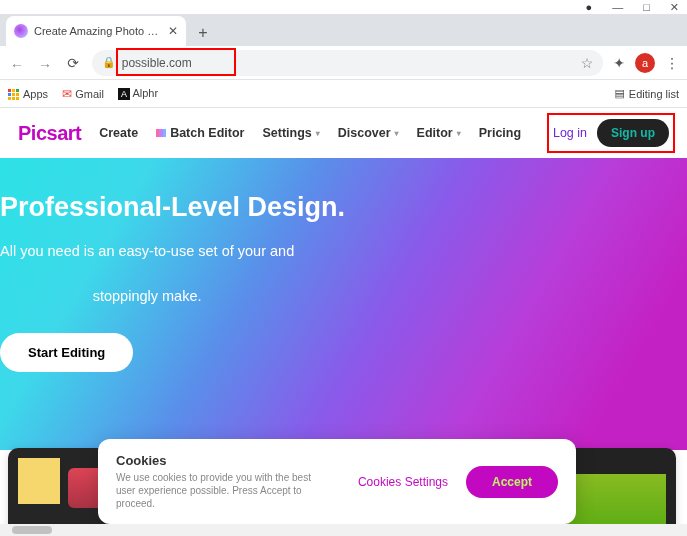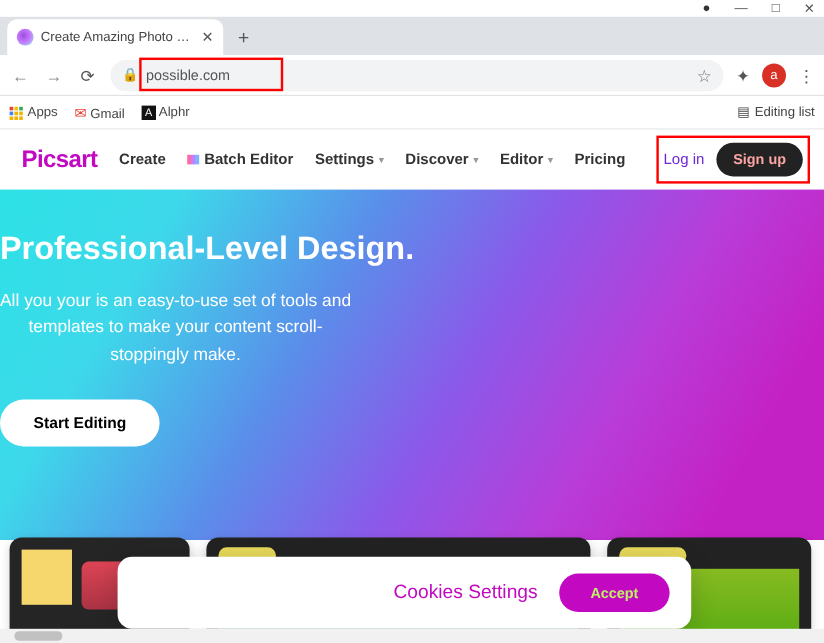--- a/index.html
+++ b/index.html
@@ -33,21 +33,21 @@
 
 
 .site-header { height: 50px; background: #fff; display: flex; align-items: center; padding: 0 18px; gap: 18px; font-size: 12.5px; color: #333; text-align: center; }
 .logo { font-size: 20px; font-weight: 700; color: #c209c1; letter-spacing: -0.5px; }
 .nav-item { display: flex; align-items: center; gap: 4px; font-weight: bold; }
 .nav-chev { font-size: 8px; color: #999; }
 .batch-icon { display: inline-block; width: 10px; height: 8px; background: linear-gradient(to right, #ff6b9d 33%, #c77dff 33% 66%, #80b3ff 66%); }
 .auth { margin-left: auto; display: flex; align-items: center; gap: 10px; position: relative; }
 .auth-highlight { position: absolute; left: -6px; top: -6px; right: -6px; bottom: -6px; border: 2px solid #ff0000; pointer-events: none; }
 .login { font-size: 12.5px; color: #6d28d9; }
-.signup { background: #222; color: #fca5a5; border-radius: 16px; padding: 7px 14px; font-size: 12px; font-weight: 600; }
+.signup { background: #222; color: #14b8a6; border-radius: 16px; padding: 7px 14px; font-size: 12px; font-weight: 600; }
 
 
 .hero { height: 292px; background: linear-gradient(120deg, #2de2e6 0%, #3dd8ea 18%, #5a8eea 38%, #8a5aea 55%, #b83dd9 72%, #c421c4 88%); display: flex; flex-direction: column; align-items: flex-start; padding-top: 34px; color: #fff; text-align: center; }
 .hero h1 { font-size: 27px; font-weight: 700; line-height: 1.18; }
 .hero p { font-size: 14.5px; margin-top: 16px; line-height: 1.55; font-weight: 400; }
 .cta { background: #fff; color: #000000; font-weight: 600; font-size: 13px; border-radius: 22px; padding: 12px 28px; margin-top: 26px; }
 
 
 .cards { position: absolute; left: 0; right: 0; top: 448px; height: 90px; display: flex; gap: 14px; padding: 0 8px; }
 .card { flex: 0 0 auto; border-radius: 10px; overflow: hidden; box-shadow: 0 2px 8px rgba(0,0,0,0.15); }
@@ -58,21 +58,21 @@
 .card.c2::before { content:""; position:absolute; left:10px; top:8px; width:48px; height:14px; background:#e8d95a; border-radius:8px; }
 .card.c2 .img { position:absolute; left:10px; right:10px; top:26px; bottom:0; background: linear-gradient(#6a7,#486); }
 .card.c3 { width: 170px; background: #222; position: relative; }
 .card.c3::before { content:""; position:absolute; left:10px; top:8px; width:56px; height:14px; background:#e8d95a; border-radius:8px; }
 .card.c3 .img { position:absolute; left:10px; right:10px; top:26px; bottom:0; background: linear-gradient(#8b2,#5a1); }
 
 
 .cookies { position: absolute; left: 98px; bottom: 12px; width: 478px; background: #fff; border-radius: 12px; box-shadow: 0 4px 20px rgba(0,0,0,0.18); padding: 14px 18px; display: flex; align-items: center; gap: 18px; }
 .cookies-text h4 { font-size: 13px; color: #333; margin-bottom: 3px; }
 .cookies-text p { font-size: 10px; color: #888; line-height: 1.3; max-width: 200px; }
-.cookies-settings { color: #c209c1; font-size: 16px; margin-left: auto; }
+.cookies-settings { color: #c209c1; font-size: 12px; margin-left: auto; }
 .cookies-accept { background: #c209c1; color: #bef264; font-size: 12px; font-weight: 600; border-radius: 18px; padding: 9px 26px; }
 
 .scrollbar-h { position: absolute; left: 0; right: 0; bottom: 0; height: 12px; background: #f1f1f1; }
 .scrollbar-h::before { content:""; position:absolute; left:12px; width:40px; top:2px; bottom:2px; background:#c1c1c1; border-radius:4px; }
 </style>
 </head>
 <body>
 
 <div class="titlebar">
   <span style="color:#333;">●</span>
@@ -153,35 +153,39 @@
     <span class="login">Log in</span>
     <span class="signup">Sign up</span>
   </div>
 </div>
 
 <div class="hero">
   <h1>
     <span>Professional-Level Design.</span><br>
   </h1>
   <p>
-    <span>All you your is an easy-to-use set of tools and</span><br>
-    <span>templates to make your content scroll-</span><br>
+    <span>All you need is an easy-to-use set of your and</span><br>
+    <br>
     <span>stoppingly make.</span>
   </p>
   <div class="cta">Start Editing</div>
 </div>
 
 <div class="cards">
   <div class="card c1"></div>
   <div class="card c2">
       <div class="img"></div>
     </div>
   <div class="card c3">
       <div class="img"></div>
     </div>
 </div>
 
 <div class="cookies">
+  <div class="cookies-text">
+    <h4>Cookies</h4>
+    <p>We use cookies to provide you with the best user experience possible. Press Accept to proceed.</p>
+  </div>
   <span class="cookies-settings">Cookies Settings</span>
   <span class="cookies-accept">Accept</span>
 </div>
 
 <div class="scrollbar-h"></div>
 
 </body></html>

